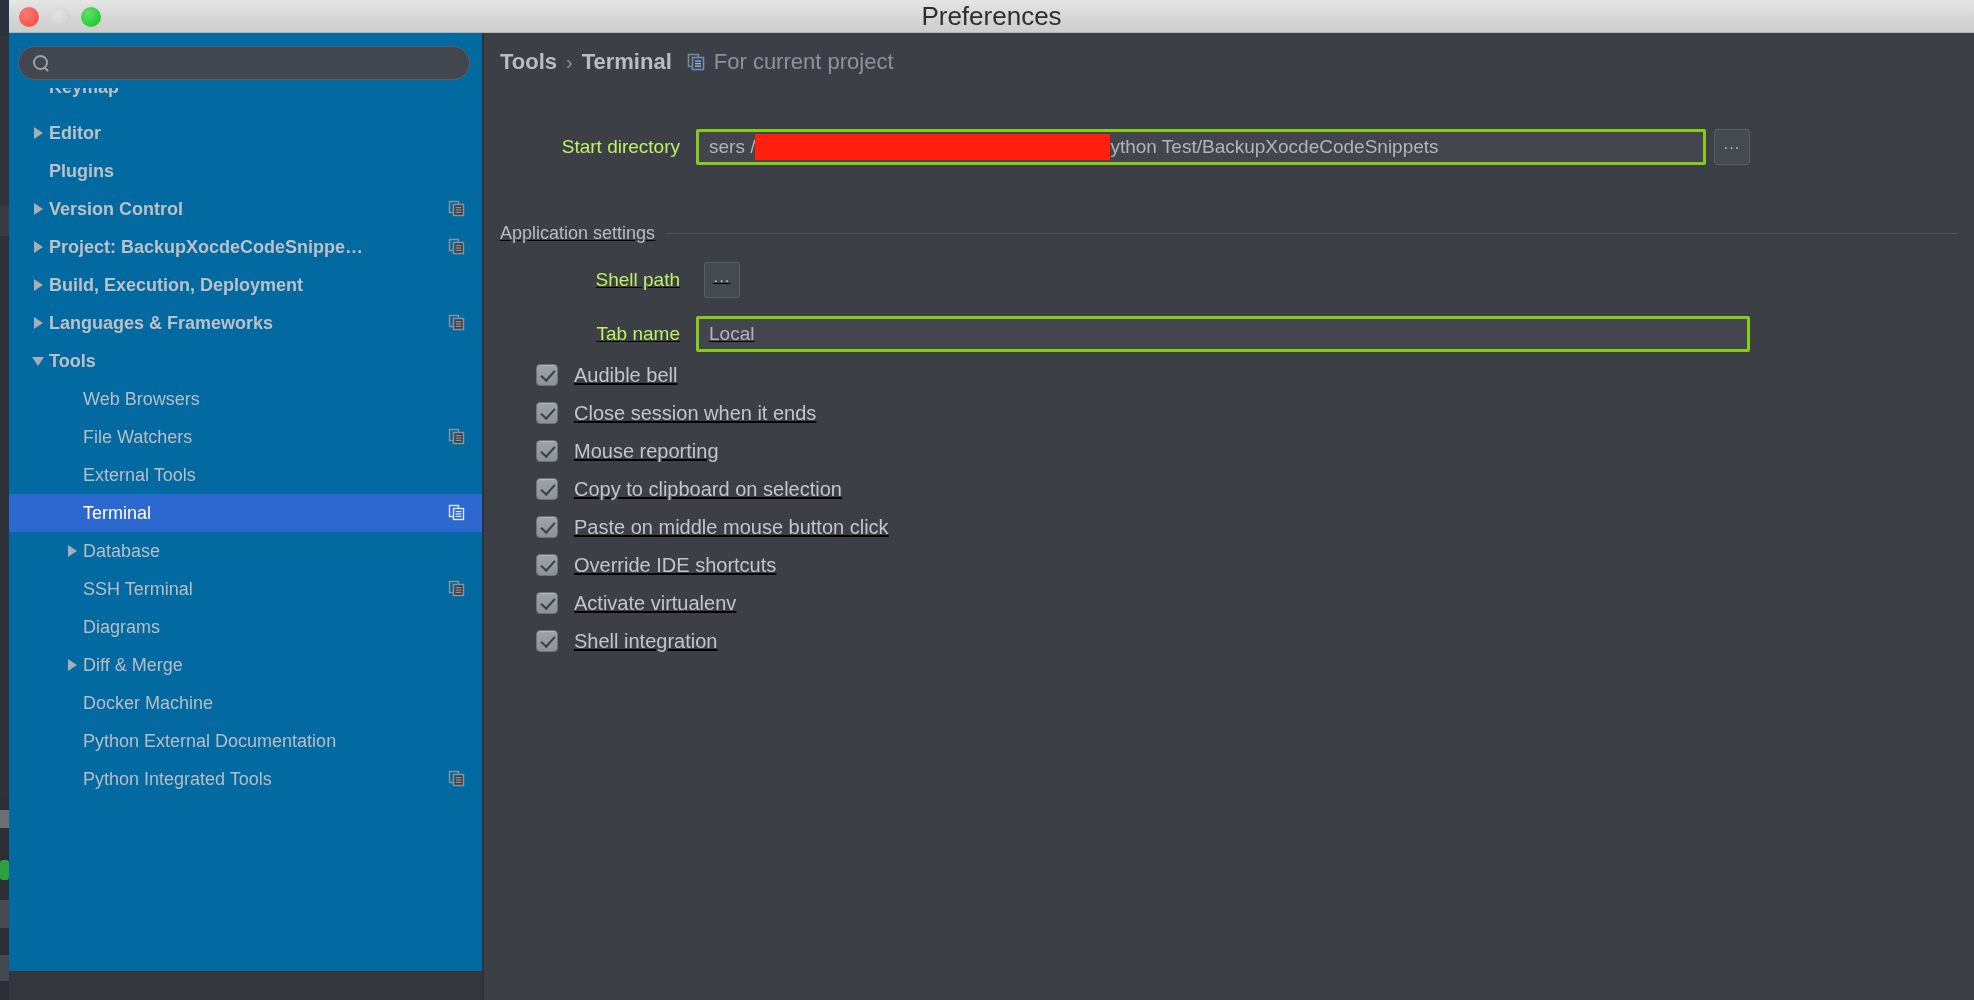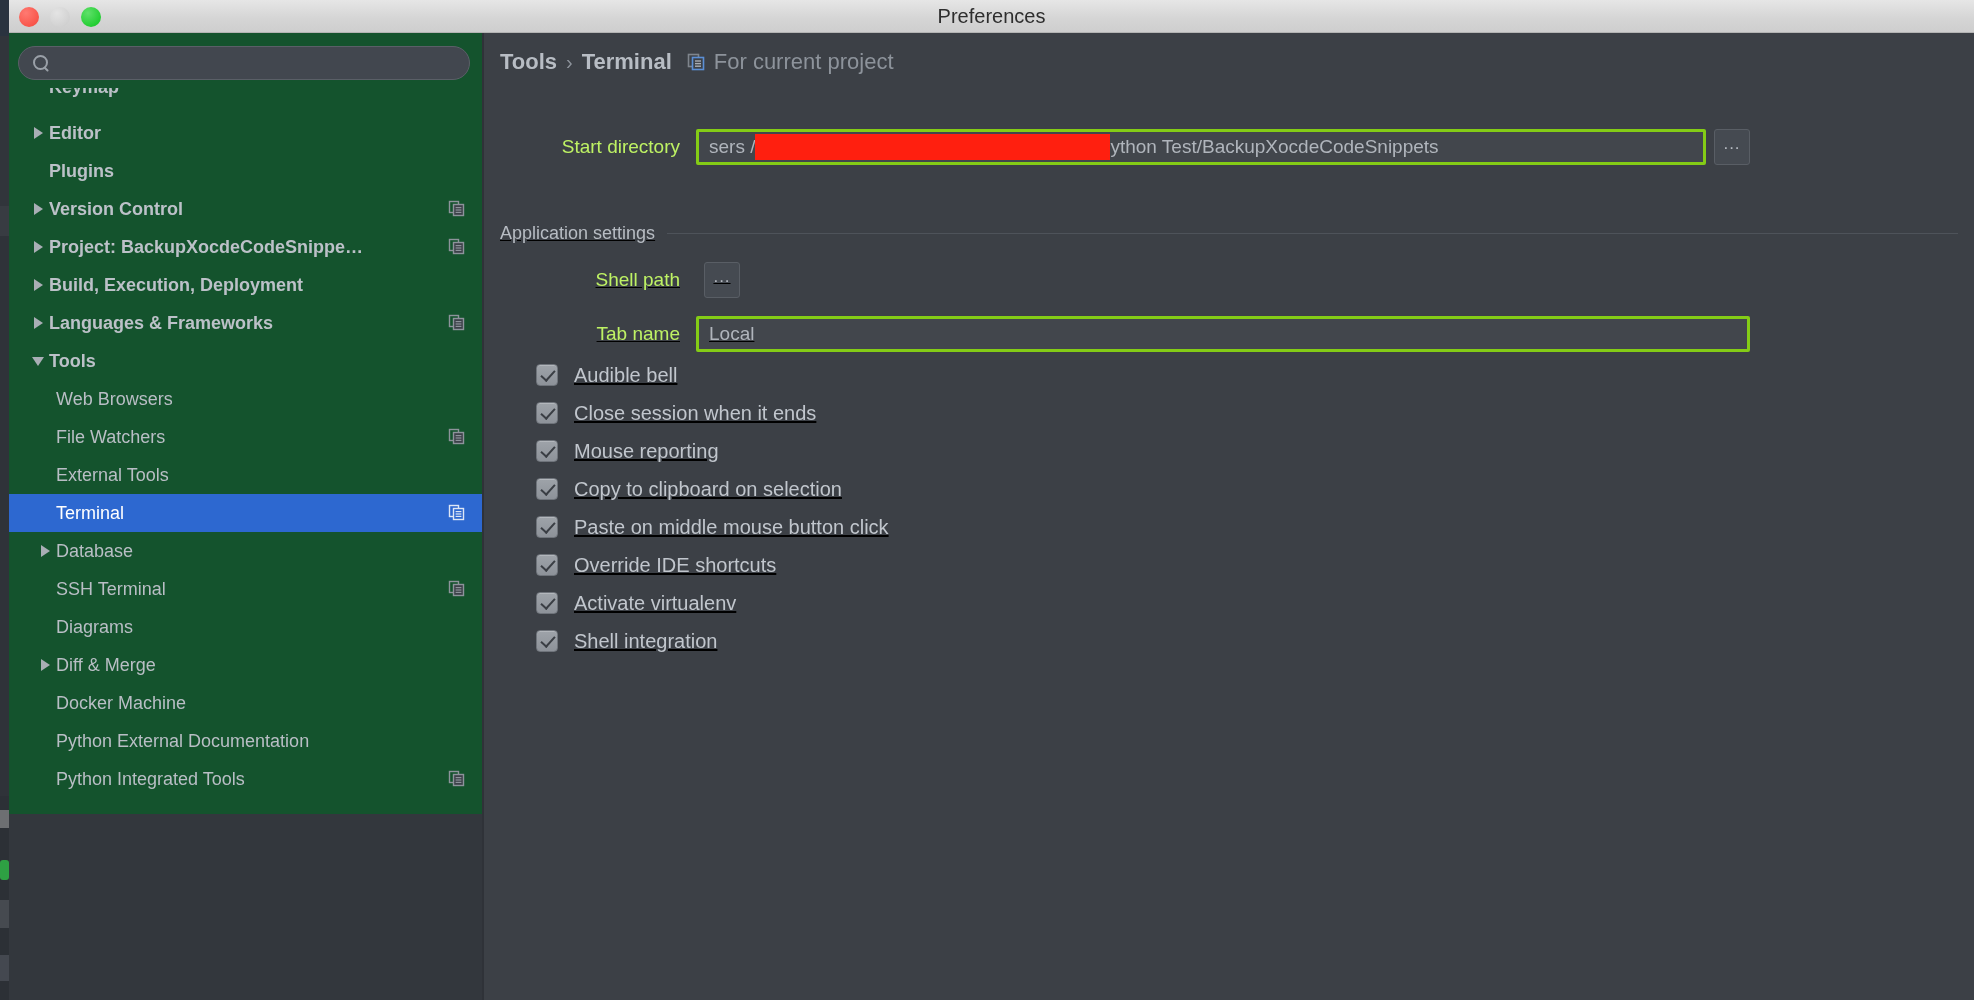--- a/index.html
+++ b/index.html
@@ -43,28 +43,28 @@
     position: absolute; left: 10px; top: 7px;
     display: flex; gap: 11px; align-items: center;
   }
   .light { width: 20px; height: 20px; border-radius: 50%; display:block; }
   .light.red    { background: radial-gradient(circle at 35% 30%, #ff7a72, #f9564b 70%, #e8453c 100%); }
   .light.yellow { background: radial-gradient(circle at 35% 30%, #e4e4e4, #d2d2d2 70%, #c6c6c6 100%); }
   .light.green  { background: radial-gradient(circle at 35% 30%, #5fe06a, #24ce33 70%, #1db92b 100%); }
   .window-title {
     position: absolute; left: 0; top: 0; width: 1965px; height: 33px;
     line-height: 33px; text-align: center;
-    font-size: 20px; color: #2e2e2e; font-weight: 400;
+    font-size: 26px; color: #2e2e2e; font-weight: 400;
   }
 
   
   .sidebar {
     position: absolute; left: 9px; top: 33px;
-    width: 473px; height: 781px;
-    background: #14532d;
+    width: 473px; height: 938px;
+    background: #0369a1;
     overflow: hidden;
   }
   .search-wrap {
     position: absolute; left: 9px; top: 13px; width: 452px; height: 34px;
   }
   .search-box {
     width: 100%; height: 34px; box-sizing: border-box;
     background: #42474f;
     border: 1px solid #5a5f67;
     border-radius: 17px;
@@ -119,21 +119,21 @@
     border-right: 6px solid transparent;
   }
   .tree-label {
     color: #b9bec5; font-size: 18px; white-space: nowrap;
     overflow: hidden; text-overflow: clip;
   }
   .tree-row.top .tree-label { font-weight: 700; color:#bcc1c8; }
   .tree-row.child .tree-label { font-weight: 400; color:#b9bec5; }
   .tree-row.selected .tree-label { color: #ffffff; font-weight: 400; }
   .indent-1 { padding-left: 18px; }
-  .indent-2 { padding-left: 25px; }
+  .indent-2 { padding-left: 52px; }
 
   .copy-badge {
     position: absolute; right: 16px; top: 50%;
     transform: translateY(-50%);
     width: 18px; height: 18px;
   }
 
   
   .tree-row.clipped { height: 26px; align-items: flex-start; overflow:hidden; }
   .tree-row.clipped .tree-label { margin-top: -11px; }

